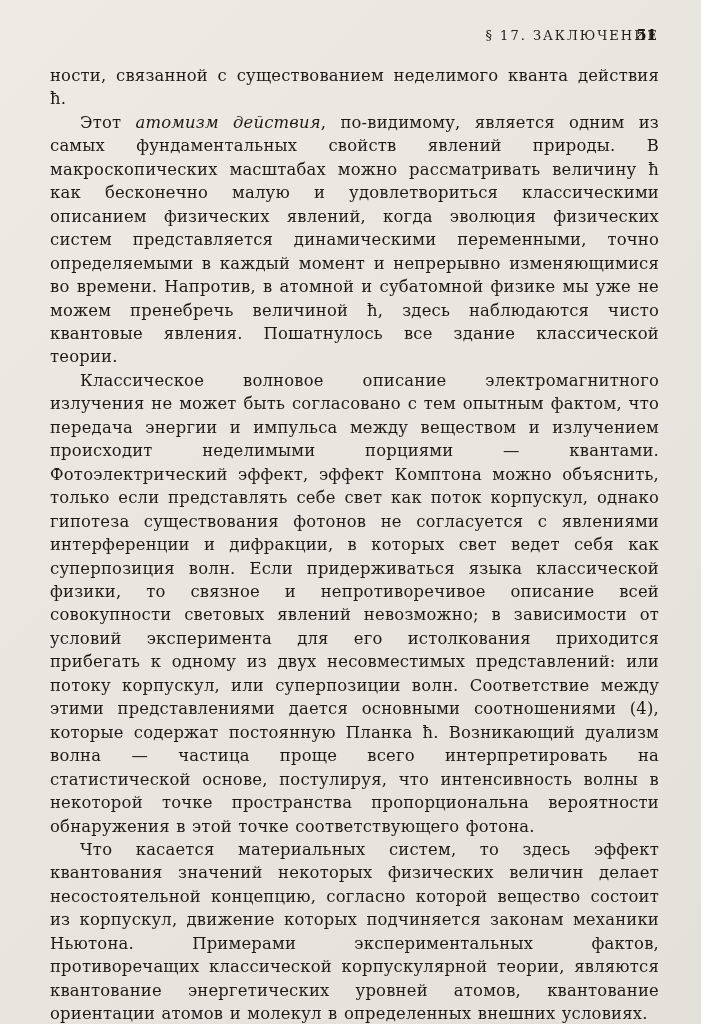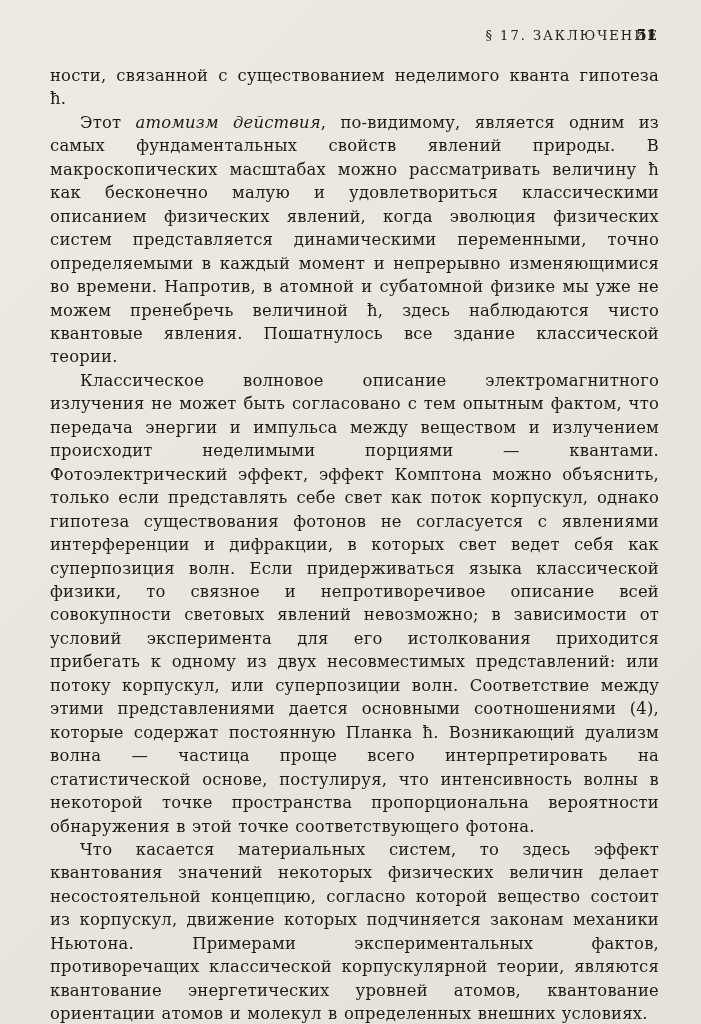--- a/index.html
+++ b/index.html
@@ -64,21 +64,21 @@
 
 <div class="page">
 
   <header class="page-header">
     <span class="section-title">§ 17. ЗАКЛЮЧЕНИЕ</span>
     <span class="page-number">51</span>
   </header>
 
   <main class="text-block">
 
-    <p class="para no-indent">ности, связанной с существованием неделимого кванта гипотеза ħ.</p>
+    <p class="para no-indent">ности, связанной с существованием неделимого кванта действия ħ.</p>
 
     <p class="para indent"><span>Этот </span><em>атомизм действия</em><span>, по-видимому, является одним из самых фундаментальных свойств явлений природы. В макроскопических масштабах можно рассматривать величину ħ как бесконечно малую и удовлетвориться классическими описанием физических явлений, когда эволюция физических систем представляется динамическими переменными, точно определяемыми в каждый момент и непрерывно изменяющимися во времени. Напротив, в атомной и субатомной физике мы уже не можем пренебречь величиной ħ, здесь наблюдаются чисто квантовые явления. Пошатнулось все здание классической теории.</span></p>
 
     <p class="para indent">Классическое волновое описание электромагнитного излучения не может быть согласовано с тем опытным фактом, что передача энергии и импульса между веществом и излучением происходит неделимыми порциями — квантами. Фотоэлектрический эффект, эффект Комптона можно объяснить, только если представлять себе свет как поток корпускул, однако гипотеза существования фотонов не согласуется с явлениями интерференции и дифракции, в которых свет ведет себя как суперпозиция волн. Если придерживаться языка классической физики, то связное и непротиворечивое описание всей совокупности световых явлений невозможно; в зависимости от условий эксперимента для его истолкования приходится прибегать к одному из двух несовместимых представлений: или потоку корпускул, или суперпозиции волн. Соответствие между этими представлениями дается основными соотношениями (4), которые содержат постоянную Планка ħ. Возникающий дуализм волна — частица проще всего интерпретировать на статистической основе, постулируя, что интенсивность волны в некоторой точке пространства пропорциональна вероятности обнаружения в этой точке соответствующего фотона.</p>
 
     <p class="para indent">Что касается материальных систем, то здесь эффект квантования значений некоторых физических величин делает несостоятельной концепцию, согласно которой вещество состоит из корпускул, движение которых подчиняется законам механики Ньютона. Примерами экспериментальных фактов, противоречащих классической корпускулярной теории, являются квантование энергетических уровней атомов, квантование ориентации атомов и молекул в определенных внешних условиях.</p>
 
   </main>
 
 </div>

